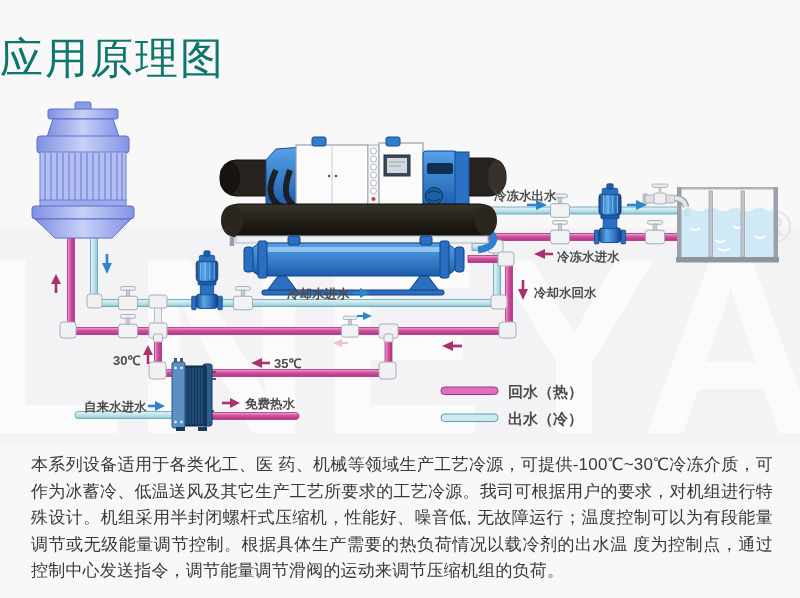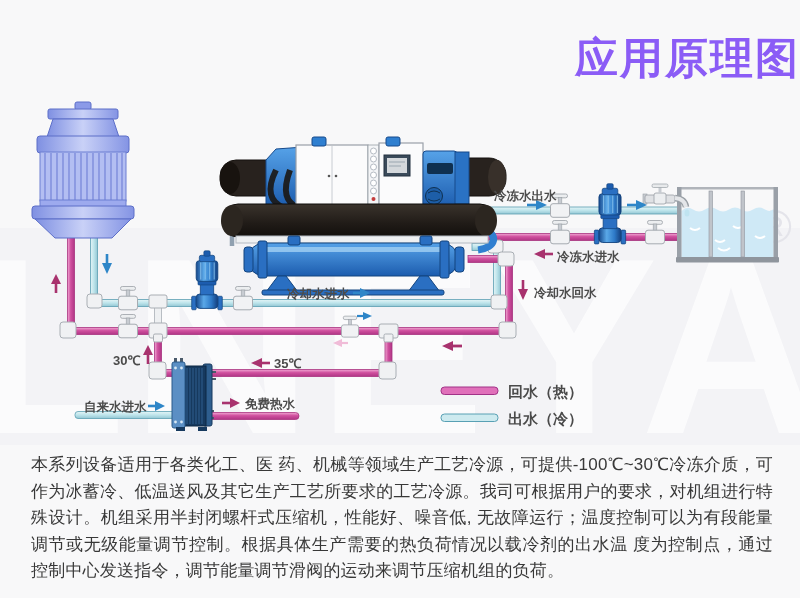--- a/index.html
+++ b/index.html
@@ -5,22 +5,22 @@
   html,body{margin:0;padding:0;}
   .page{
     position:relative;
     width:800px;height:598px;
     background:#f8f8f9;
     overflow:hidden;
     font-family:"Liberation Sans", sans-serif;
   }
   .title{
     position:absolute;top:30px;left:0;width:800px;
-    margin:0;text-align:right;
-    font-size:43px;font-weight:700;color:#8b5cf6;
+    margin:0;text-align:left;
+    font-size:43px;font-weight:400;color:#0f766e;
     letter-spacing:2px;
   }
   .schematic{position:absolute;top:95px;left:0;}
   svg text{font-family:"Liberation Sans", sans-serif;}
   .flow-label{font-size:12.5px;font-weight:700;fill:#4b4b4b;}
   .temp-label{font-size:13px;font-weight:700;fill:#4b4b4b;}
   .legend-label{font-size:15px;font-weight:600;fill:#4a4a4a;}
   .watermark-text{font-size:250px;font-weight:700;fill:#ffffff;opacity:0.72;letter-spacing:6px;}
   .reg-mark{font-size:46px;font-weight:400;fill:#e4e4ea;}
   .desc{

